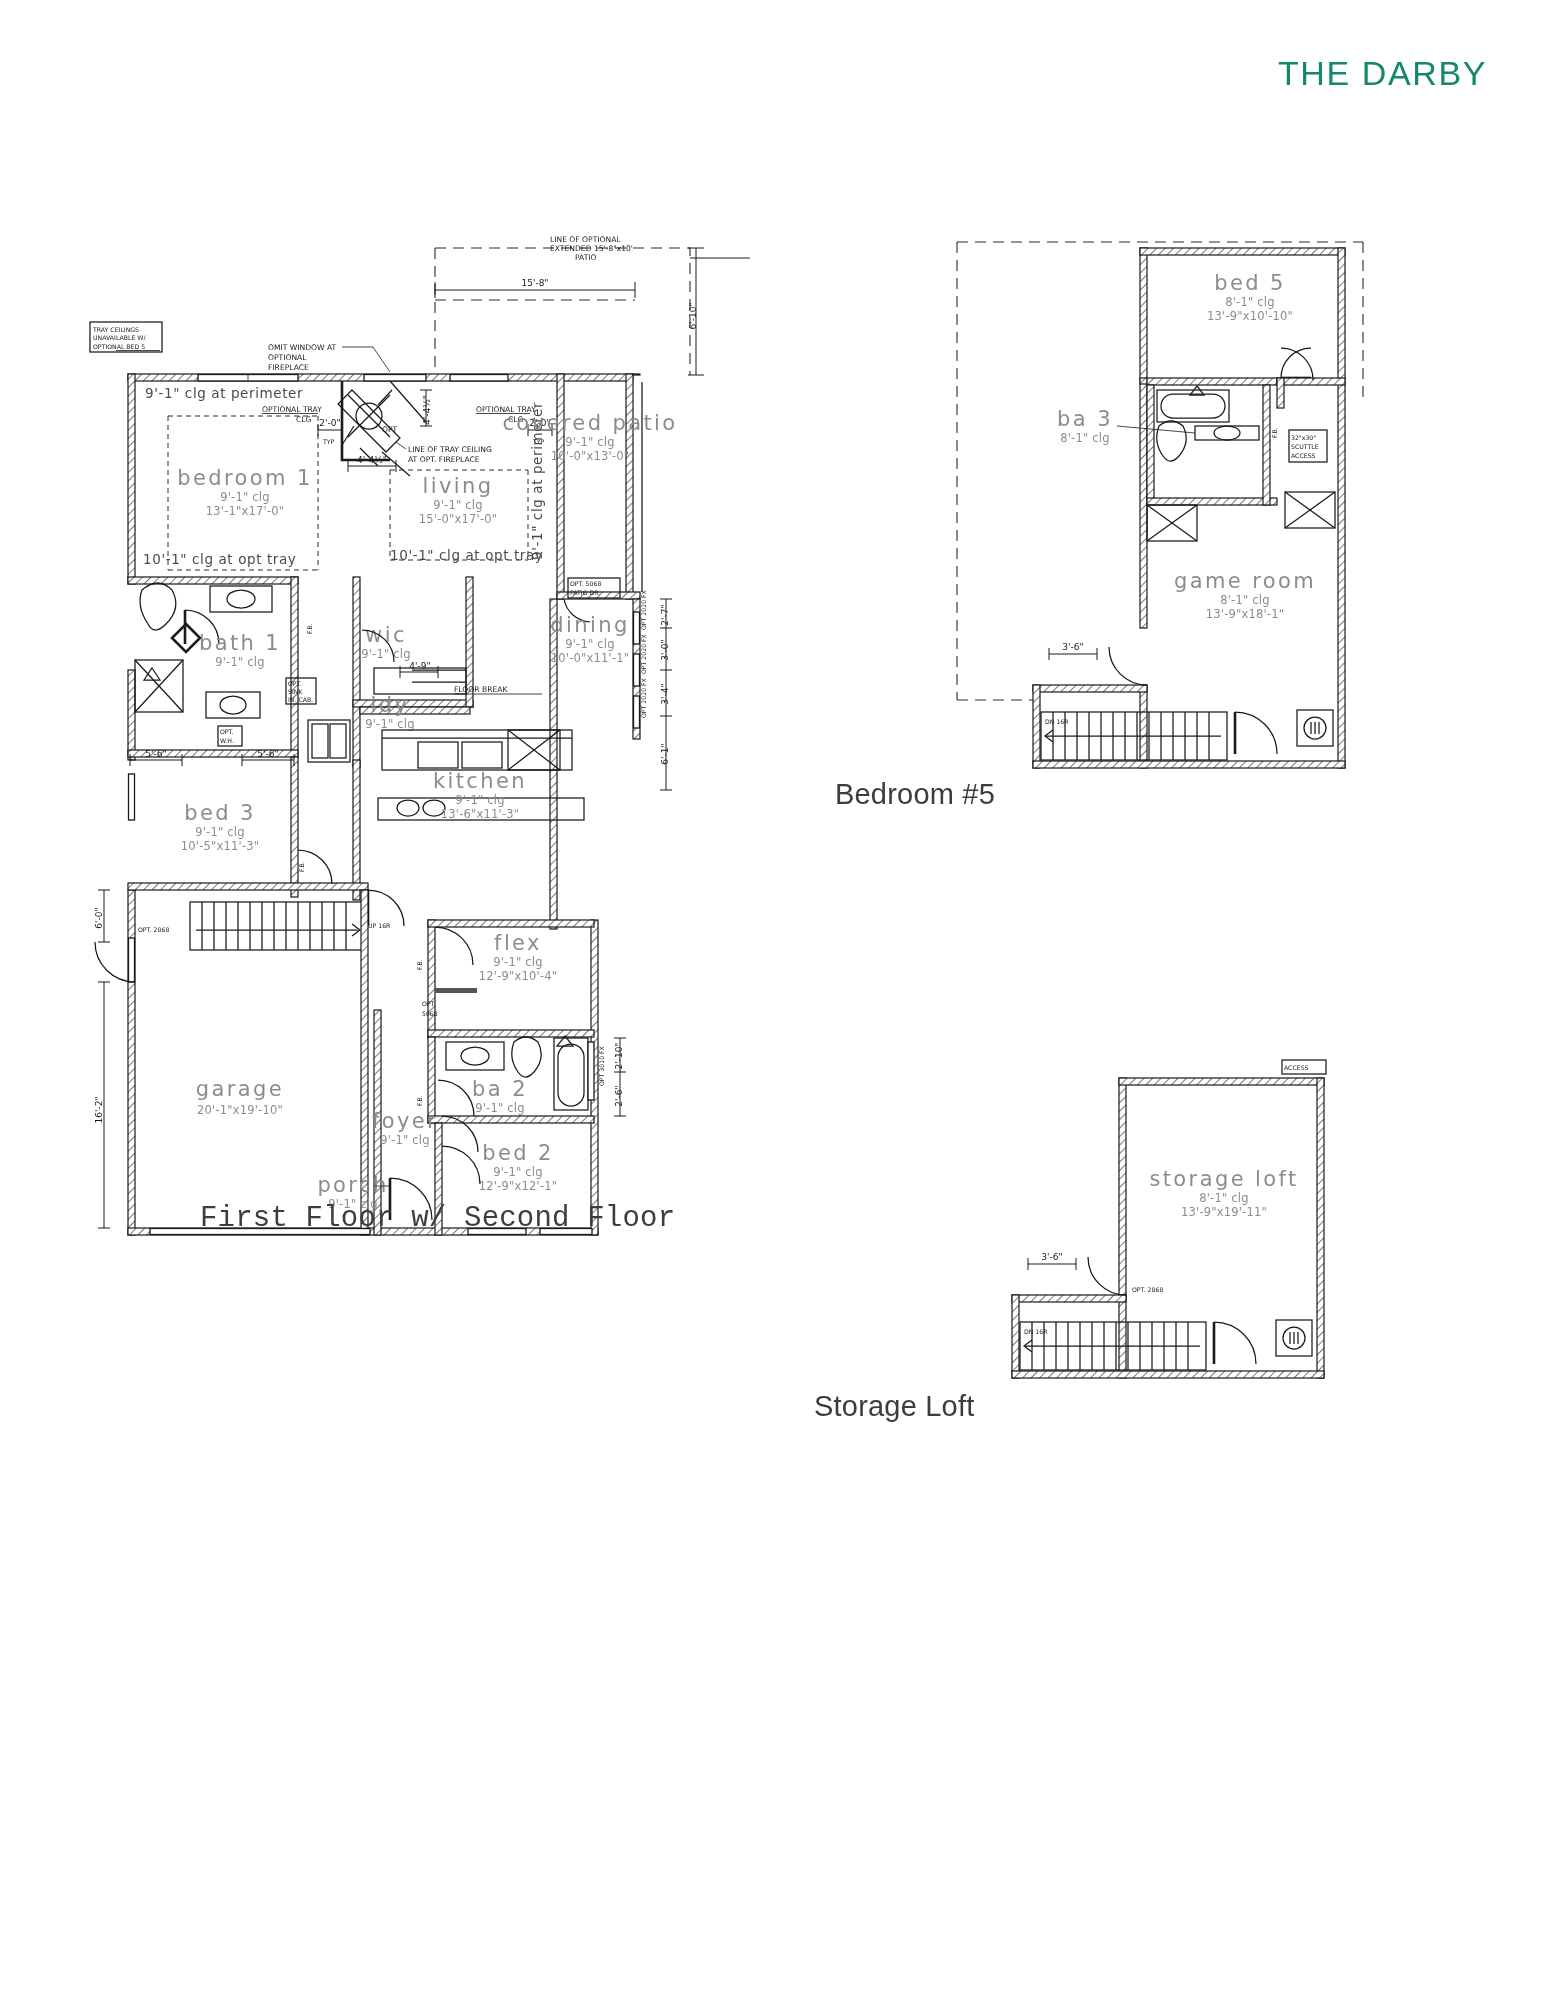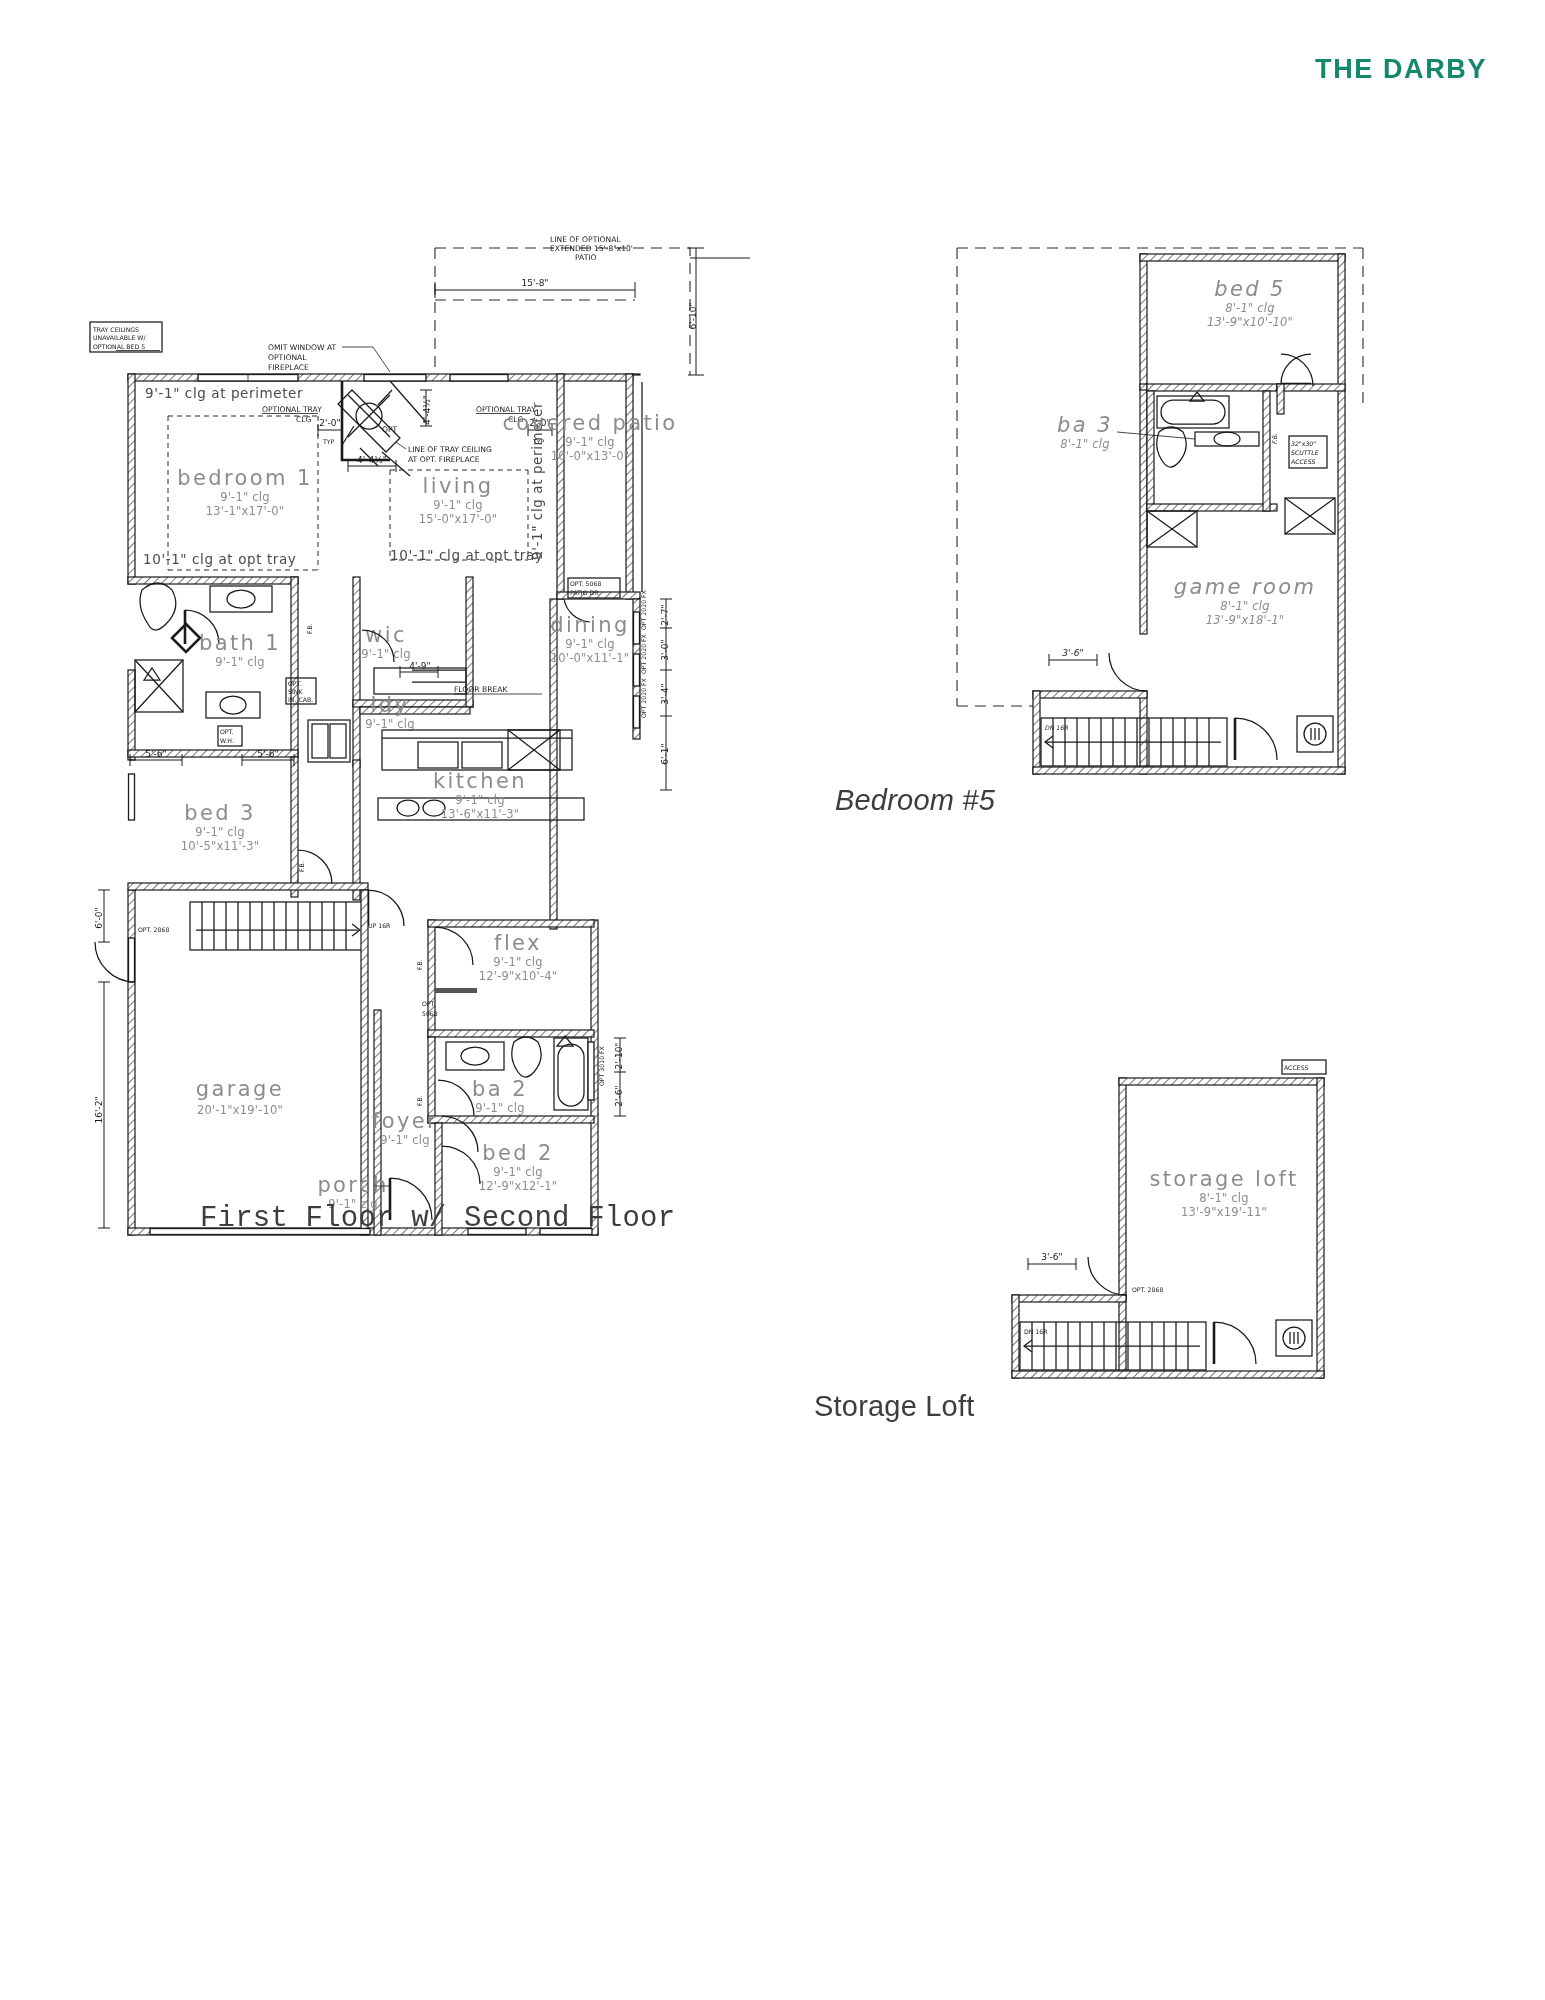--- a/index.html
+++ b/index.html
@@ -1,21 +1,21 @@
 <!DOCTYPE html>
 <html><head>
 <meta charset="utf-8">
 <style>
   html,body{margin:0;padding:0;background:#ffffff;}
   body{width:1545px;height:2000px;position:relative;
        font-family:"Liberation Sans",sans-serif;color:#231f20;overflow:hidden;}
 
   
-  #plan-title{position:absolute;right:58px;top:54px;font-size:27px;
-       letter-spacing:1.6px;color:#13886b;font-weight:700;}
+  #plan-title{position:absolute;right:58px;top:54px;font-size:34px;
+       letter-spacing:1.6px;color:#13886b;font-weight:400;}
 
   
   .plan{position:absolute;}
   .cap{position:absolute;font-size:29px;color:#3d3d3d;letter-spacing:.2px;
        white-space:nowrap;font-weight:400;}
 
   svg{display:block;overflow:visible;}      
   .wm  {fill:none;stroke:#1a1a1a;stroke-width:2.6;}      
   .wt  {fill:none;stroke:#1a1a1a;stroke-width:1.25;}     
   .wh  {fill:none;stroke:#1a1a1a;stroke-width:.8;}       
@@ -429,21 +429,21 @@
     <text class="rsub" x="428" y="946">9'-1" clg</text>
     <text class="rsub" x="428" y="960">12'-9"x12'-1"</text>
     <rect class="fillw" x="378" y="998.5" width="58" height="6"></rect>
     <rect class="fillw" x="450" y="998.5" width="52" height="6"></rect>
     <path class="wt" d="M352 916 A38 38 0 0 1 390 954"></path>
   </g>
 </svg>
 <div class="cap" style="left:110px;top:972px;font-family:Liberation Mono, monospace;">First Floor w/ Second Floor</div>
 </div>
 
-<div class="plan" id="plan-bed5" style="left:945px;top:236px;width:430px;height:620px;font-style:italic;">
+<div class="plan" id="plan-bed5" style="left:945px;top:230px;width:430px;height:620px;">
 <svg width="430" height="620" viewBox="0 0 430 620">
 
   <g>
     <path class="dash" d="M12 12 L418 12"></path>
     <path class="dash" d="M12 12 L12 470"></path>
     <path class="dash" d="M418 12 L418 170"></path>
     <path class="dash" d="M12 470 L88 470"></path>
   </g>
 
   <g>

